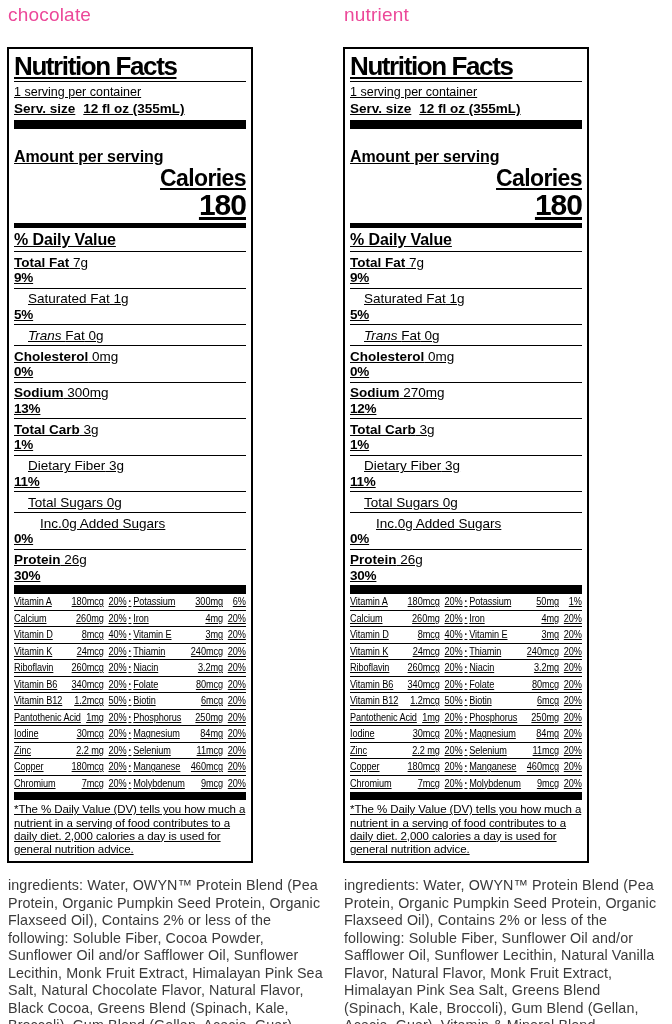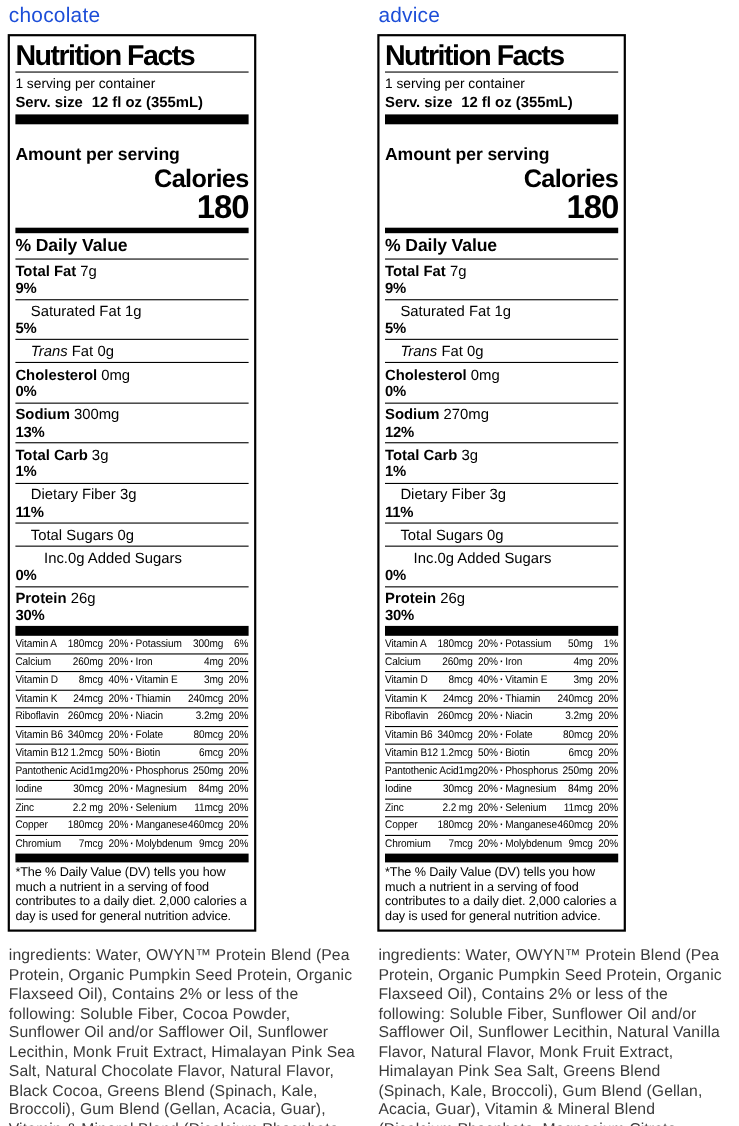--- a/index.html
+++ b/index.html
@@ -1,22 +1,22 @@
 <!DOCTYPE html>
 <html><head>
 <meta charset="utf-8">
 <style>
   * { box-sizing: border-box; }
   html,body { margin:0; padding:0; background:#fff; }
   body { width:672px; font-family:"Liberation Sans", sans-serif; color:#000; }
   #page { display:flex; width:672px; }
   .col { width:336px; padding:4px 10px 0 7px; }
-  .flavor { font-size:19px; font-weight:400; color:#1d4ed8; margin:0 0 5px 1px; letter-spacing:.2px; }
+  .flavor { font-size:19px; font-weight:400; color:#ec4899; margin:0 0 21px 1px; letter-spacing:.2px; }
 
-  .panel { border:2.5px solid #000; width:226px; padding:3px 5px 5px; background:#fff; }
+  .panel { border:2.5px solid #000; width:246px; padding:3px 5px 5px; background:#fff;text-decoration:underline; }
   .nf-title { margin:0; font-size:26px; font-weight:bold; letter-spacing:-1.4px; line-height:1.08;
               border-bottom:1px solid #000; padding-bottom:1px; white-space:nowrap; }
   .serv-line { font-size:12.5px; padding:3px 0 0; line-height:1.2; }
   .serv-size { font-size:13.5px; font-weight:bold; padding:1px 0 4px; }
   .serv-size .ssv { margin-left:8px;margin-top:28px; }
   .bar { background:#000; }
   .bar.thick { height:9px; }
   .bar.med { height:5px; }
   .bar.sec { height:8px; }
   .aps { font-size:16px; font-weight:bold; padding-top:19px; letter-spacing:-.1px; }
@@ -270,21 +270,21 @@
             </div>
           </div>
         </div>
         <div class="bar sec"></div>
         <p class="footnote">*The % Daily Value (DV) tells you how much a nutrient in a serving of food contributes to a daily diet. 2,000 calories a day is used for general nutrition advice.</p>
       </div>
       <p class="ingredients">ingredients: Water, OWYN™ Protein Blend (Pea Protein, Organic Pumpkin Seed Protein, Organic Flaxseed Oil), Contains 2% or less of the following: Soluble Fiber, Cocoa Powder, Sunflower Oil and/or Safflower Oil, Sunflower Lecithin, Monk Fruit Extract, Himalayan Pink Sea Salt, Natural Chocolate Flavor, Natural Flavor, Black Cocoa, Greens Blend (Spinach, Kale, Broccoli), Gum Blend (Gellan, Acacia, Guar), Vitamin &amp; Mineral Blend (Dicalcium Phosphate, Magnesium Citrate, Niacinamide, Alpha Tocopherol Acetate [Vitamin E], Zinc Gluconate, Calcium D-Pantothenate, Pyridoxine HCl [Vitamin B6], Riboflavin [Vitamin B2], Thiamine Mononitrate [Vitamin B1], Copper Gluconate, Manganese Sulfate, Vitamin A Palmitate, Calcium L-5-Methyltetrahydrofolate, Potassium Iodide, Phytonadione [Vitamin K1], Sodium Selenite, Sodium Molybdate, Chromium Chloride, Ergocalciferol [Vitamin D2], Biotin, Methylcobalamin [Vitamin B12]).</p>
     </section>
 
     <section class="col">
-      <h2 class="flavor">advice</h2>
+      <h2 class="flavor">nutrient</h2>
       <div class="panel">
         <h1 class="nf-title">Nutrition Facts</h1>
         <div class="serv-line">1 serving per container</div>
         <div class="serv-size">
           <span>Serv. size</span><span class="ssv">12 fl oz (355mL)</span>
         </div>
         <div class="bar thick"></div>
         <div class="aps">Amount per serving</div>
         <div class="cal-row">
           <span class="cal-label">Calories</span>

